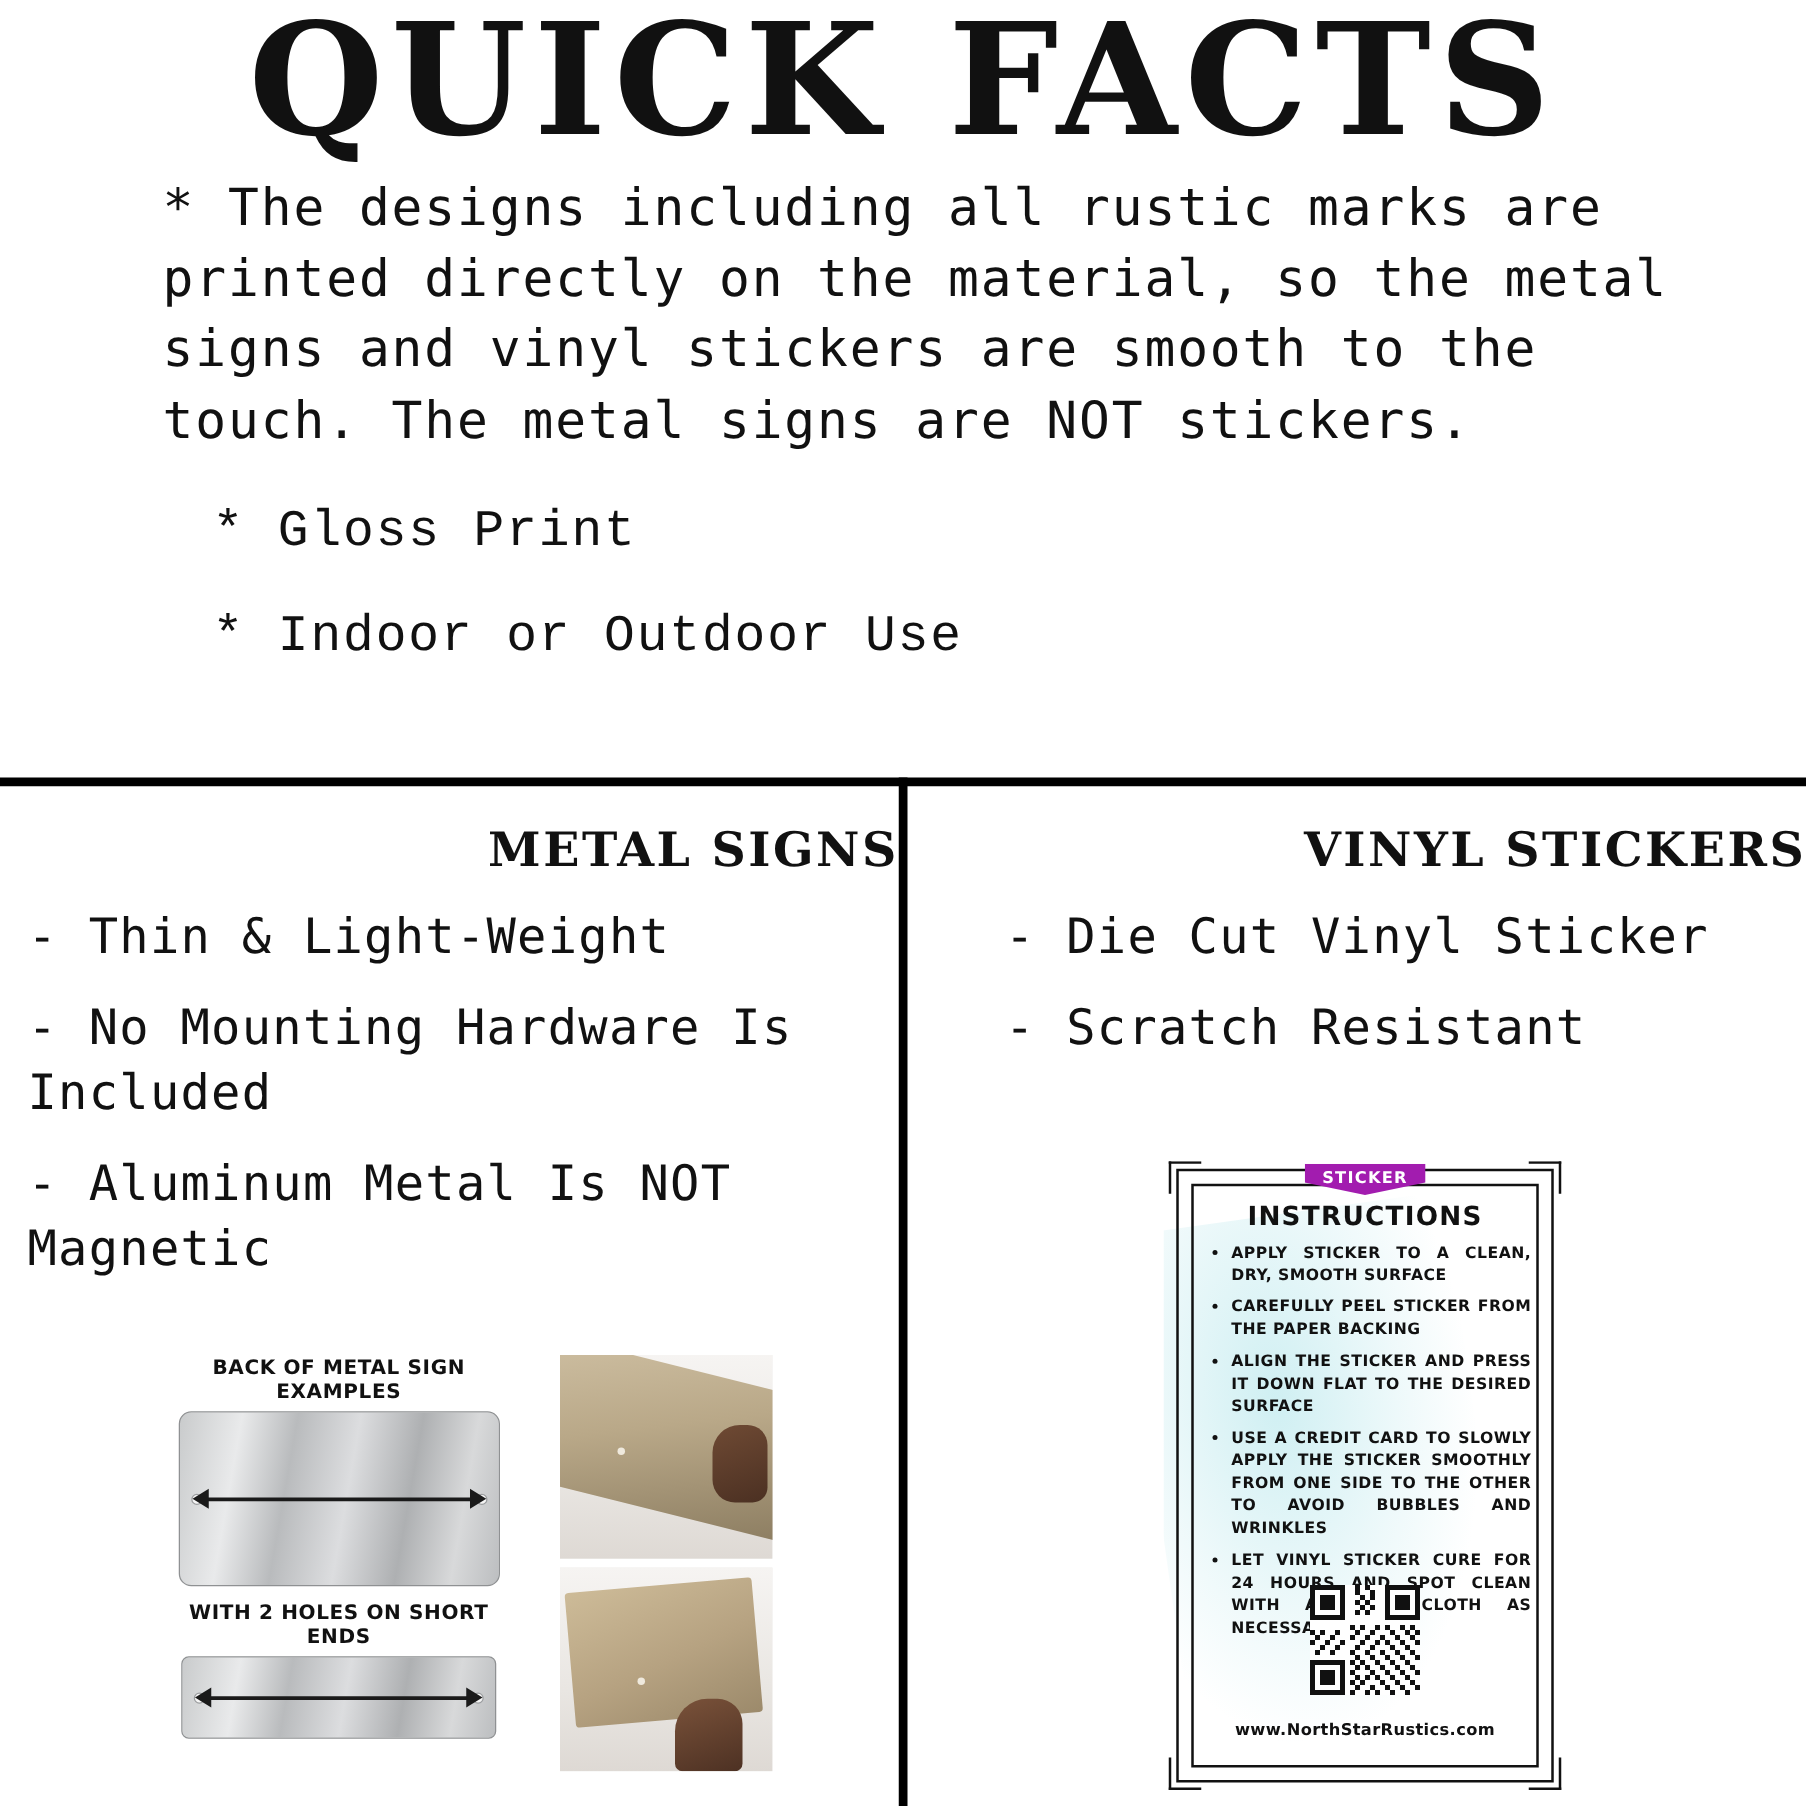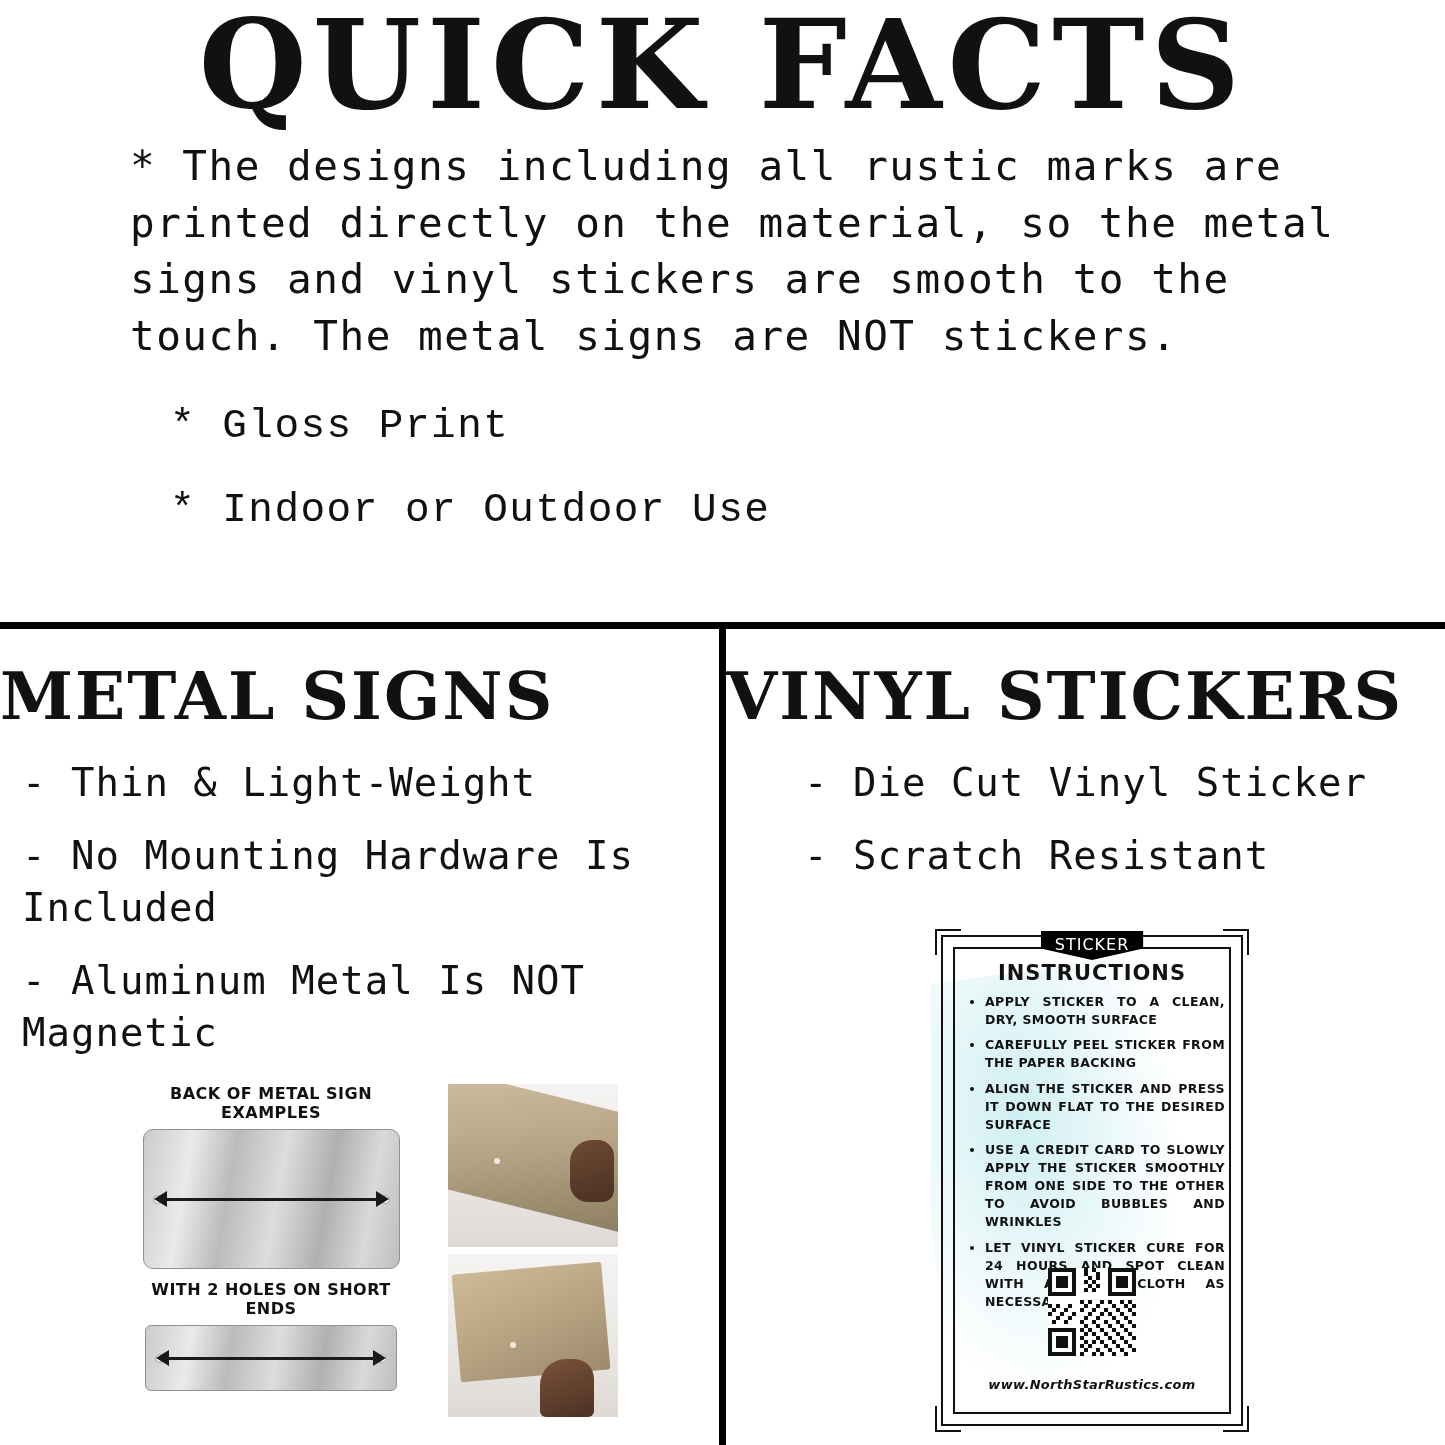--- a/index.html
+++ b/index.html
@@ -83,23 +83,23 @@
     box-sizing: border-box;
     position: relative;
   }
   .col.right {
     width: 719px;
     margin-left: 7px;
   }
   .col-title {
     font-family: "DejaVu Serif", serif;
     font-weight: bold;
-    font-size: 66px;
+    font-size: 38px;
     letter-spacing: 2px;
-    text-align: left;
+    text-align: right;
     margin: 28px 0 18px 0;
     white-space: nowrap;
   }
   .bullet {
     font-size: 39px;
     line-height: 1.32;
     letter-spacing: 1px;
     margin: 22px 24px 0 22px;
   }
   .col.right .bullet {
@@ -255,25 +255,25 @@
   .c-tl { left: 4px; top: 0px; }
   .c-tr { right: 4px; top: 0px; transform: rotate(90deg); }
   .c-bl { left: 4px; bottom: 2px; transform: rotate(-90deg); }
   .c-br { right: 4px; bottom: 2px; transform: rotate(180deg); }
 
   .sticker-tag {
     position: absolute;
     left: 50%;
     transform: translateX(-50%);
     top: 2px;
-    background: #000000;
+    background: #a21caf;
     color: #fff;
     font-family: "DejaVu Sans", sans-serif;
-    font-weight: normal;
-    font-size: 16px;
+    font-weight: bold;
+    font-size: 13px;
     letter-spacing: 1px;
     padding: 4px 14px 6px 14px;
     clip-path: polygon(0 0, 100% 0, 100% 60%, 50% 100%, 0 60%);
   }
   .instr-title {
     position: absolute;
     left: 0; right: 0;
     top: 32px;
     text-align: center;
     font-family: "DejaVu Sans", sans-serif;
@@ -308,21 +308,20 @@
   .qr svg { display: block; }
   .site {
     position: absolute;
     left: 0; right: 0;
     bottom: 42px;
     text-align: center;
     font-family: "DejaVu Sans", sans-serif;
     font-weight: bold;
     font-size: 13px;
     letter-spacing: 0.3px;
-    font-style: italic;
   }
 </style>
 </head>
 <body>
 
 <div class="page">
 
   <div class="top">
     <h1 class="title">QUICK FACTS</h1>
     <p class="para">* The designs including all rustic marks are printed directly on the material, so the metal signs and vinyl stickers are smooth to the touch. The metal signs are NOT stickers.</p>

